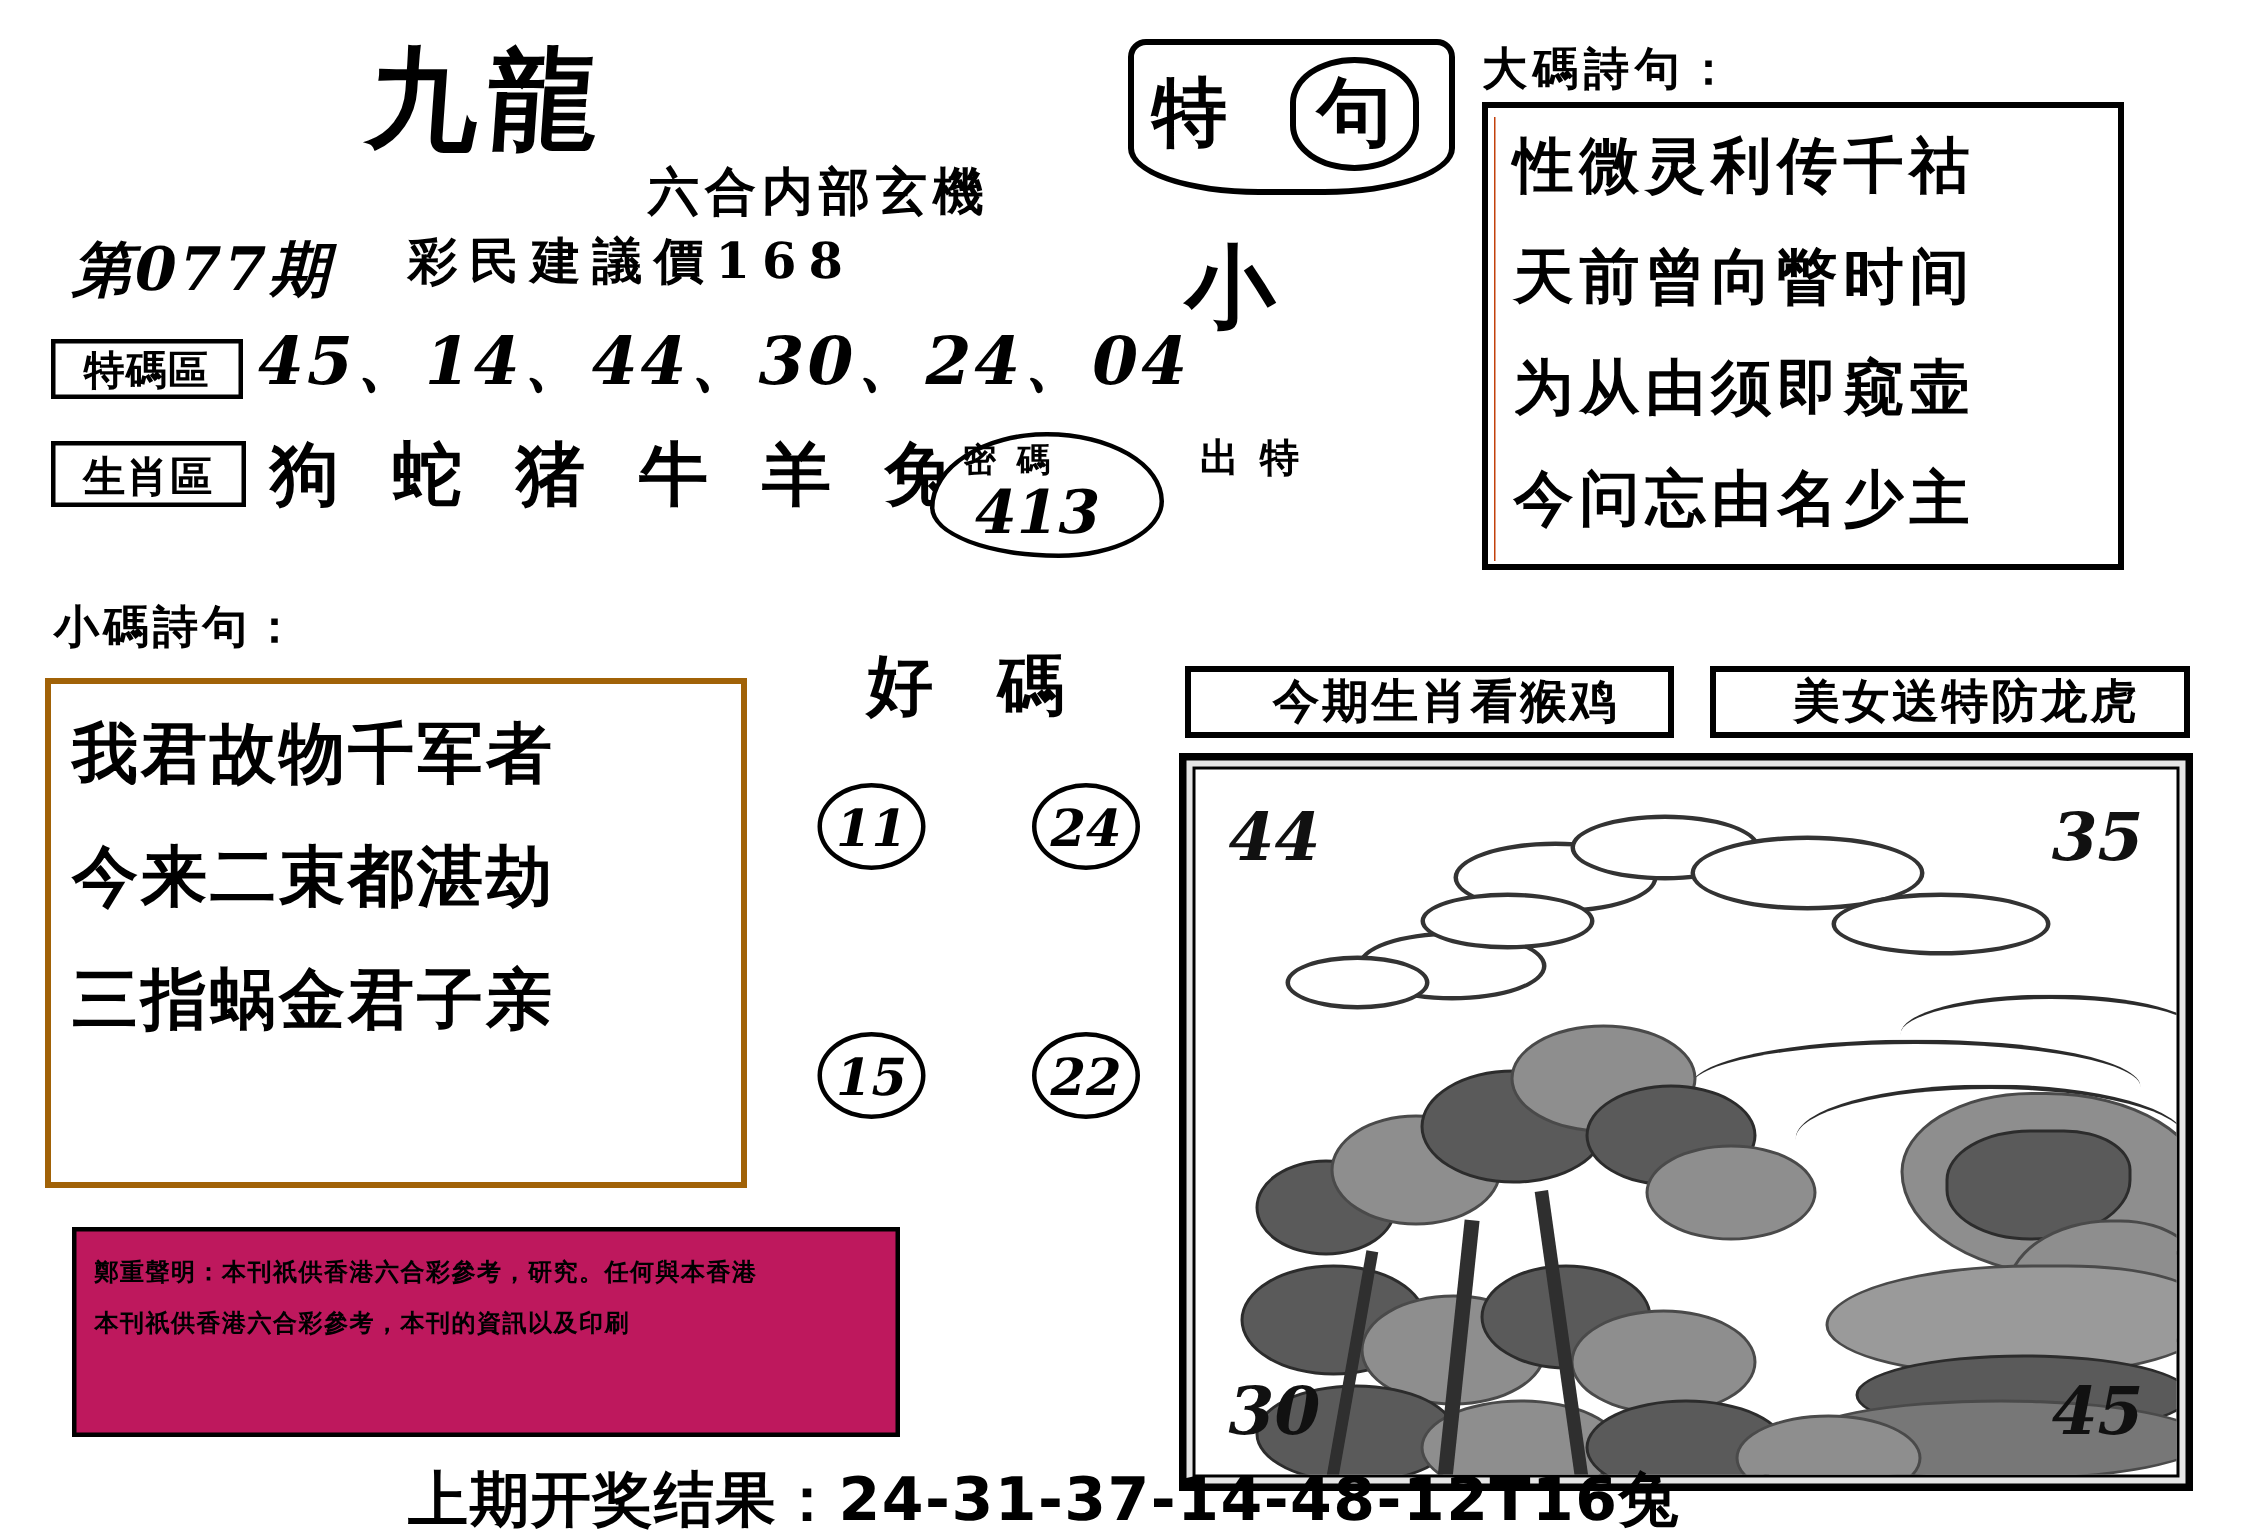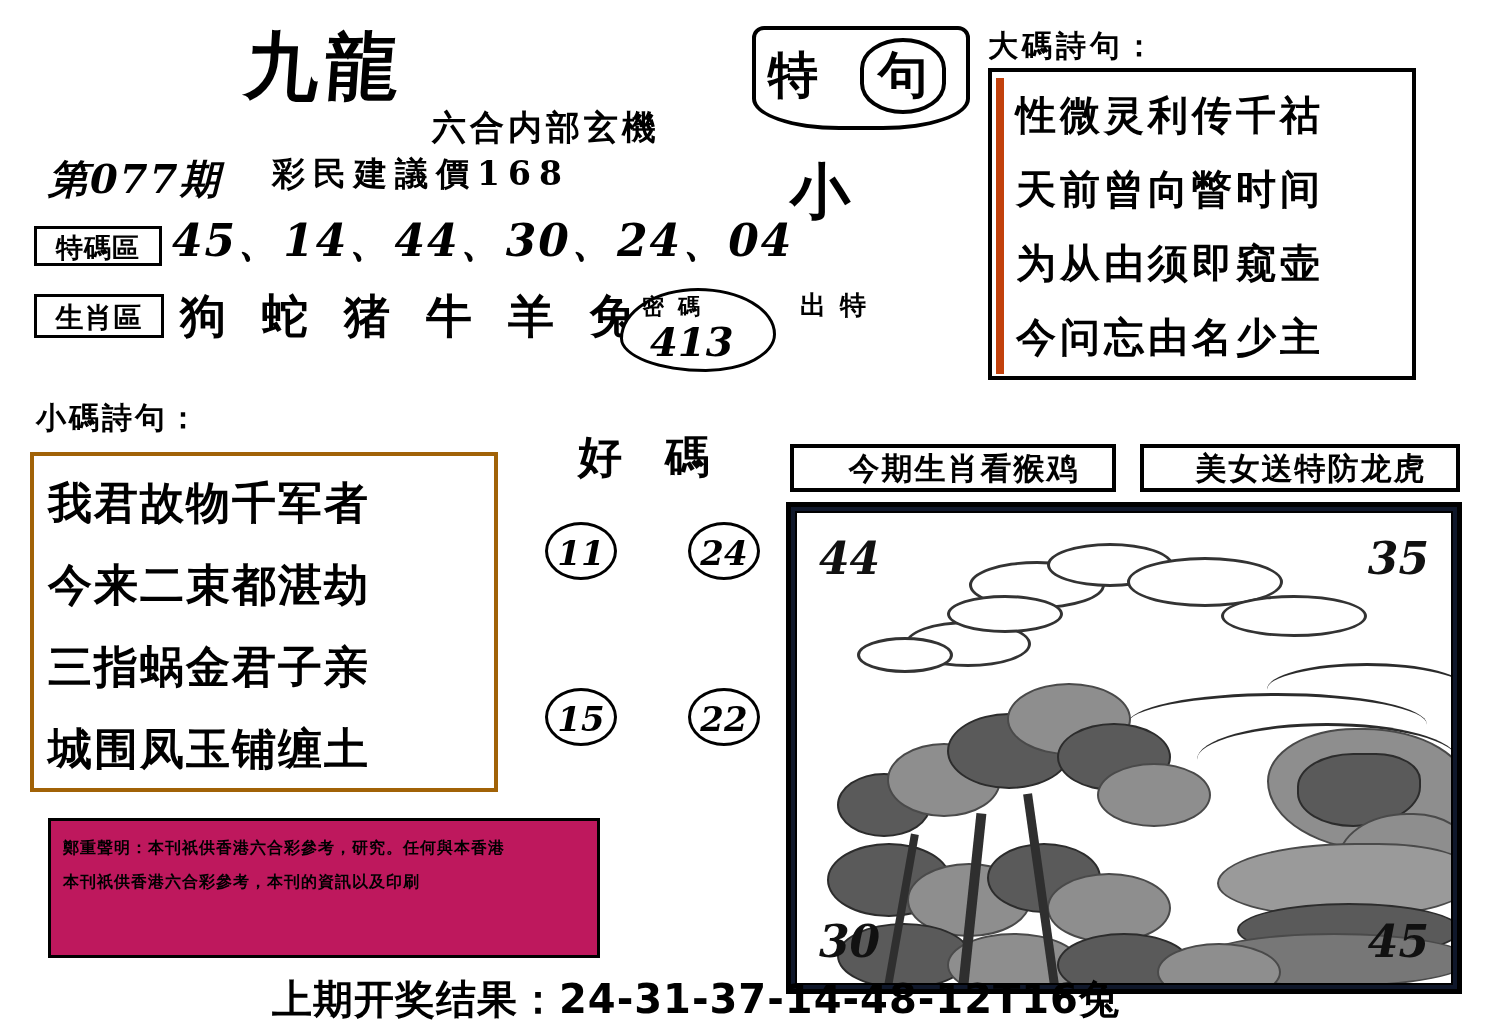--- a/index.html
+++ b/index.html
@@ -120,26 +120,26 @@
     font-family:"DejaVu Serif", serif; font-size:30px; font-weight:bold;
     letter-spacing:4px;
   }
   #big-poem-box {
     left:988px; top:68px; width:428px; height:312px;
     border:4px solid #000; background:#fff;
     box-sizing:border-box;
     padding:6px 8px 0 14px;
   }
   #big-poem-box .line {
-    font-family:Liberation Sans, sans-serif;
+    font-family:Liberation Mono, monospace;
     font-size:40px; font-weight:bold;
     letter-spacing:4px;
     line-height:74px;
     white-space:nowrap;
-    border-left:8px solid #c2410c;
+    border-left:1px solid #c2410c;
     padding-left:12px;
     margin-left:-10px;
   }
 
   
   #small-poem-title {
     left:36px; top:398px;
     font-family:"DejaVu Serif", serif; font-size:30px; font-weight:bold;
     letter-spacing:3px;
   }
@@ -189,21 +189,21 @@
     white-space:nowrap;
     padding-left:22px;
   }
   #banner-left  { left:790px; top:444px; width:326px; height:48px; font-size:31px; line-height:40px; letter-spacing:2px; }
   #banner-right { left:1140px; top:444px; width:320px; height:48px; font-size:31px; line-height:40px; letter-spacing:2px; }
 
   
   #picture-frame {
     left:786px; top:502px; width:676px; height:492px;
     border:5px solid #000;
-    background:#0f172a;
+    background:#e5e5e5;
     overflow:hidden;
     box-sizing:border-box;
   }
   #picture-frame .inner {
     position:absolute; left:4px; top:4px; right:4px; bottom:4px;
     border:2px solid #000;
     overflow:hidden;
     background:#fff;
   }
   .corner-num {
@@ -298,21 +298,20 @@
   <div class="line">天前曾向瞥时间</div>
   <div class="line">为从由须即窥壶</div>
   <div class="line">今问忘由名少主</div>
 </div>
 
 <div class="abs" id="small-poem-title">小碼詩句：</div>
 <div class="abs" id="small-poem-box">
   <div class="line">我君故物千军者</div>
   <div class="line">今来二束都湛劫</div>
   <div class="line">三指蜗金君子亲</div>
-  <div class="line">城围凤玉铺缠土</div>
 </div>
 
 <div class="abs" id="haoma-title">好 碼</div>
 <div class="abs ball" id="ball-0">11</div>
 <div class="abs ball" id="ball-1">24</div>
 <div class="abs ball" id="ball-2">15</div>
 <div class="abs ball" id="ball-3">22</div>
 
 <div class="abs banner" id="banner-left">今期生肖看猴鸡</div>
 <div class="abs banner" id="banner-right">美女送特防龙虎</div>

